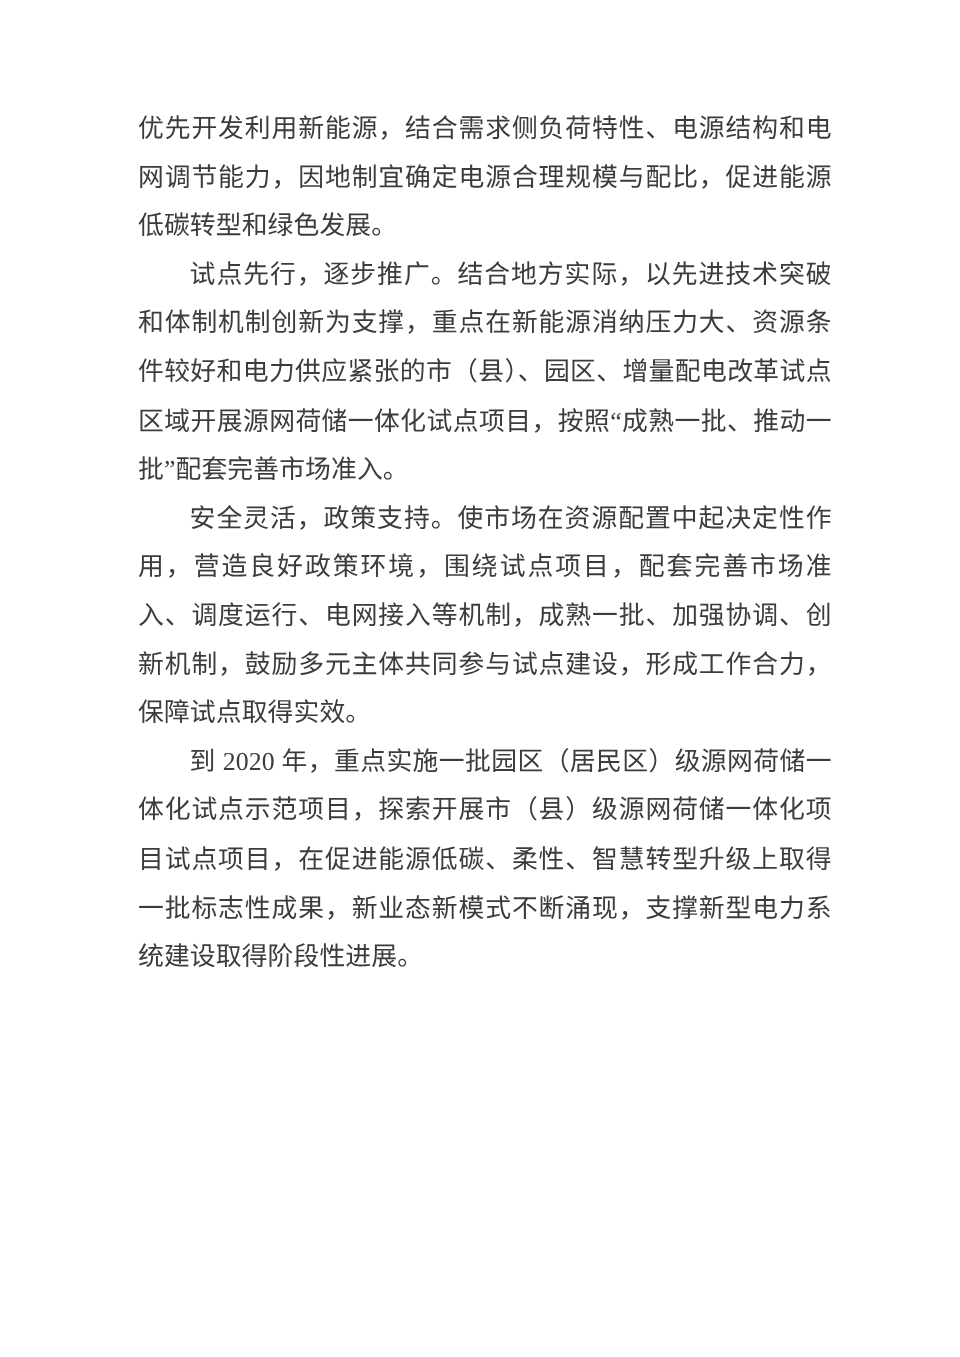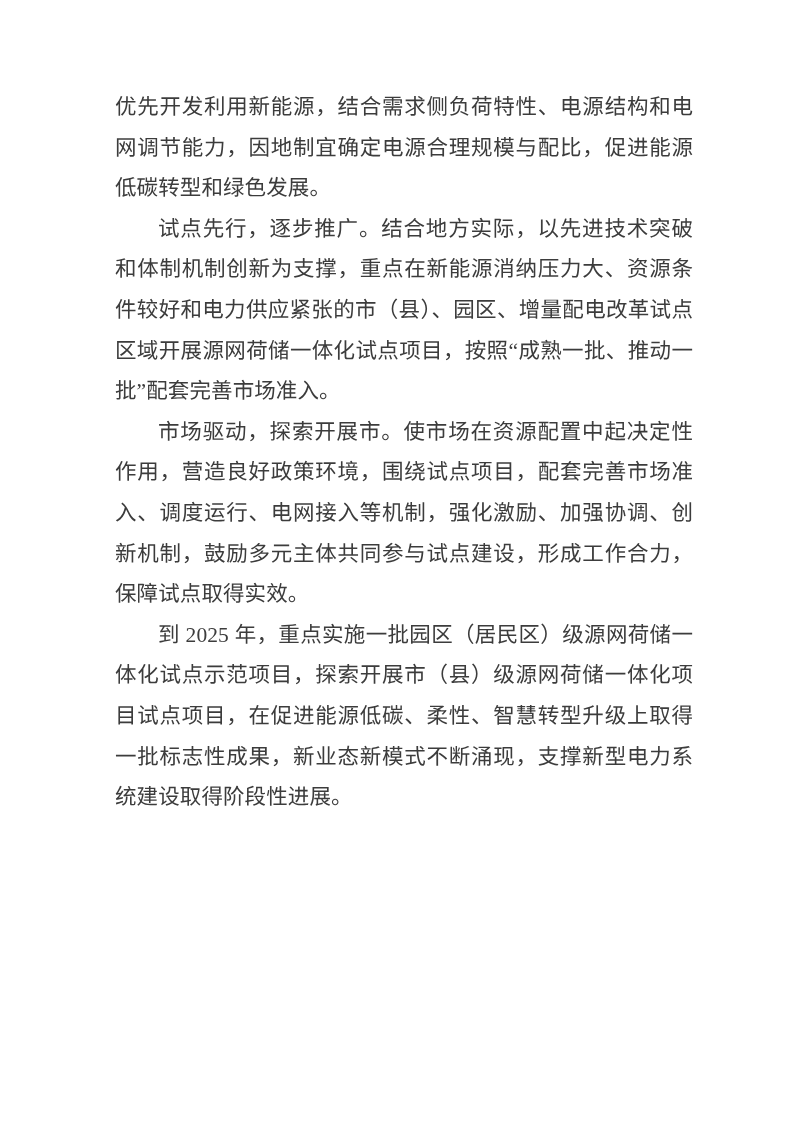--- a/index.html
+++ b/index.html
@@ -49,19 +49,19 @@
 <body>
 
 <div class="page">
   <div class="doc-body">
 
     <p class="para no-indent"><span class="lead"></span><span>优先开发利用新能源，结合需求侧负荷特性、电源结构和电网调节能力，因地制宜确定电源合理规模与配比，促进能源低碳转型和绿色发展。</span></p>
 
     <p class="para"><span class="lead">试点先行，逐步推广。</span><span>结合地方实际，以先进技术突破和体制机制创新为支撑，重点在新能源消纳压力大、资源条件较好和电力供应紧张的市（县）、园区、增量配电改革试点区域开展源网荷储一体化试点项目，按照“成熟一批、推动一批”配套完善市场准入。</span></p>
 
 
-    <p class="para"><span class="lead">市场驱动，探索开展市。</span><span>使市场在资源配置中起决定性作用，营造良好政策环境，围绕试点项目，配套完善市场准入、调度运行、电网接入等机制，强化激励、加强协调、创新机制，鼓励多元主体共同参与试点建设，形成工作合力，保障试点取得实效。</span></p>
+    <p class="para"><span class="lead">安全灵活，政策支持。</span><span>使市场在资源配置中起决定性作用，营造良好政策环境，围绕试点项目，配套完善市场准入、调度运行、电网接入等机制，成熟一批、加强协调、创新机制，鼓励多元主体共同参与试点建设，形成工作合力，保障试点取得实效。</span></p>
 
 
-    <p class="para"><span class="lead"></span><span>到 2025 年，重点实施一批园区（居民区）级源网荷储一体化试点示范项目，探索开展市（县）级源网荷储一体化项目试点项目，在促进能源低碳、柔性、智慧转型升级上取得一批标志性成果，新业态新模式不断涌现，支撑新型电力系统建设取得阶段性进展。</span></p>
+    <p class="para"><span class="lead"></span><span>到 2020 年，重点实施一批园区（居民区）级源网荷储一体化试点示范项目，探索开展市（县）级源网荷储一体化项目试点项目，在促进能源低碳、柔性、智慧转型升级上取得一批标志性成果，新业态新模式不断涌现，支撑新型电力系统建设取得阶段性进展。</span></p>
 
   </div>
 </div>
 
 </body></html>

